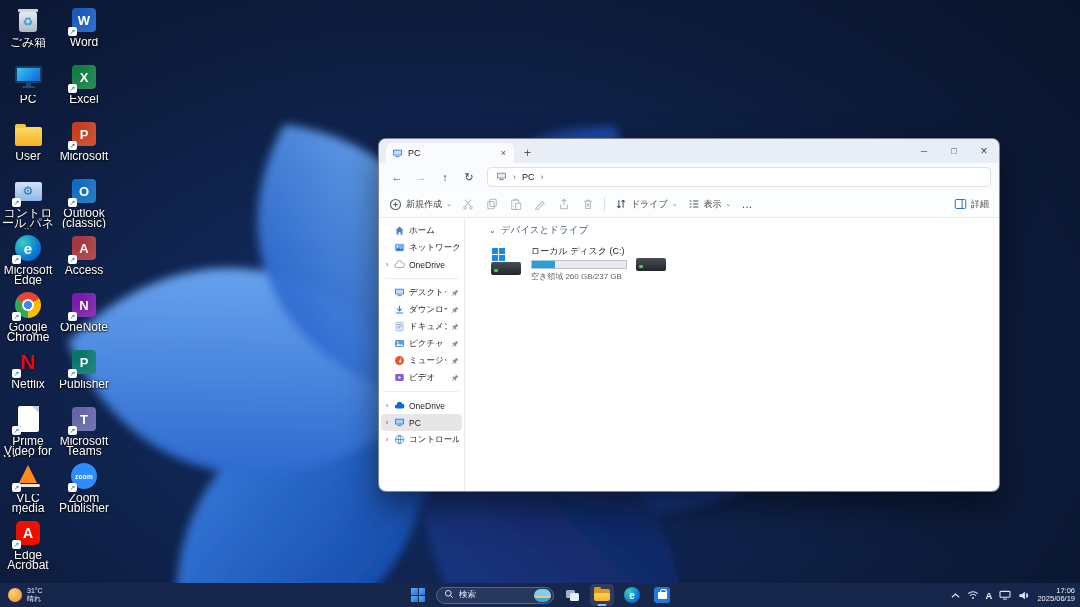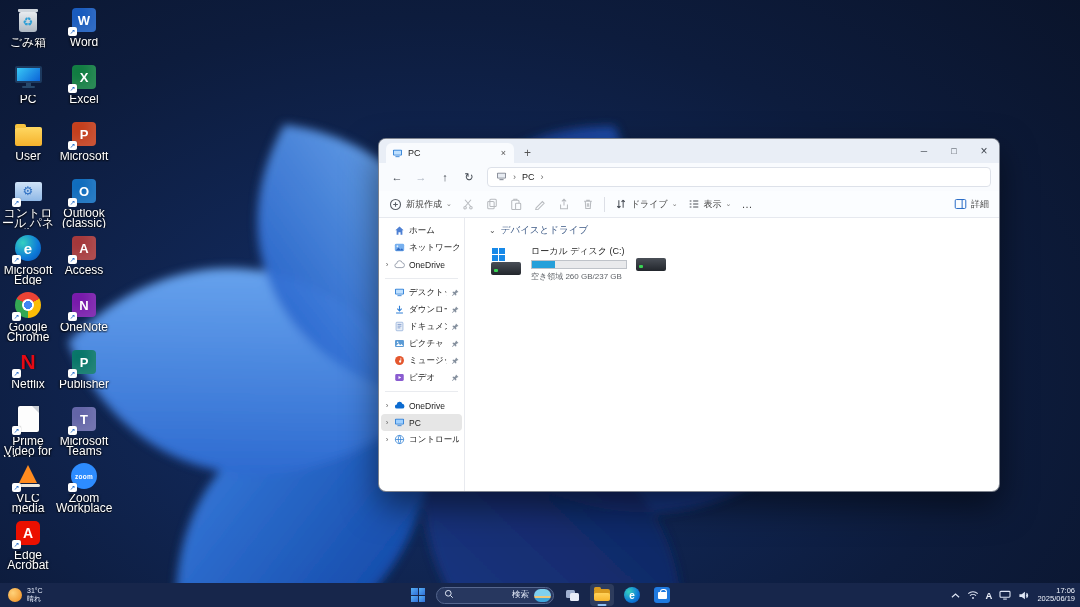--- a/index.html
+++ b/index.html
@@ -104,21 +104,21 @@
   .drv-free{font-size:8px;color:#5f6368;white-space:nowrap;}
   .statusbar{height:17px;border-top:1px solid #e6e9ef;display:flex;align-items:center;padding:0 8px;font-size:8.5px;color:#555;flex:0 0 auto;background:#fff;}
   .st-right{margin-left:auto;display:flex;gap:8px;align-items:center;color:#666;}
 
   
   .taskbar{position:absolute;left:0;top:583px;width:1080px;height:24px;background:#17264b;display:flex;align-items:center;}
   .tk-weather{position:absolute;left:8px;display:flex;align-items:center;gap:5px;}
   .sun{width:14px;height:14px;border-radius:50%;background:radial-gradient(circle at 35% 35%,#ffd27a,#f08c1d);}
   .wx-lines{display:flex;flex-direction:column;justify-content:center;}
   .wx-t{font-size:7px;color:#e8eefc;line-height:8px;}
-  .tk-center{position:absolute;left:50%;transform:translateX(-50%);display:flex;align-items:center;gap:6px;height:100%;text-align:right;}
+  .tk-center{position:absolute;left:50%;transform:translateX(-50%);display:flex;align-items:center;gap:6px;height:100%;}
   .tk-app{position:relative;width:24px;height:22px;display:flex;align-items:center;justify-content:center;border-radius:4px;}
   .tk-app.active{background:rgba(255,255,255,.1);}
   .tk-app.active::after{content:"";position:absolute;bottom:0;left:50%;transform:translateX(-50%);width:9px;height:2.5px;border-radius:2px;background:#93c3f6;}
   .startlogo{width:14px;height:14px;display:grid;grid-template-columns:6.5px 6.5px;grid-template-rows:6.5px 6.5px;gap:1px;}
   .startlogo i{background:linear-gradient(135deg,#57b0f5,#2f6fd8);}
   .tk-search{width:118px;height:17px;border-radius:9px;background:#27375f;border:1px solid #56678f;display:flex;align-items:center;
     padding:0 2px 0 7px;gap:5px;color:#dfe6f5;font-size:8.5px;}
   .tk-search .txt{flex:1;}
   .bingimg{width:17px;height:13px;border-radius:7px;background:linear-gradient(180deg,#7fd0ee 0 55%,#eec87a 55% 72%,#3ea7dc 72%);}
   .taskview{position:relative;width:13px;height:11px;}
@@ -305,21 +305,21 @@
           </div>
           <span class="sc-badge">↗</span>
         </div>
         <div class="di-label">VLC media player</div>
       </div>
       <div class="desk-icon" style="left: 57px; top: 460px;">
         <div class="di-glyph">
           <div class="gi-zoom">zoom</div>
           <span class="sc-badge">↗</span>
         </div>
-        <div class="di-label">Zoom Workplace</div>
+        <div class="di-label">Zoom Publisher</div>
       </div>
       <div class="desk-icon" style="left: 1px; top: 517px;">
         <div class="di-glyph">
           <div class="gi-acro">A</div>
           <span class="sc-badge">↗</span>
         </div>
         <div class="di-label">Edge Acrobat</div>
       </div>
     </div>
 

